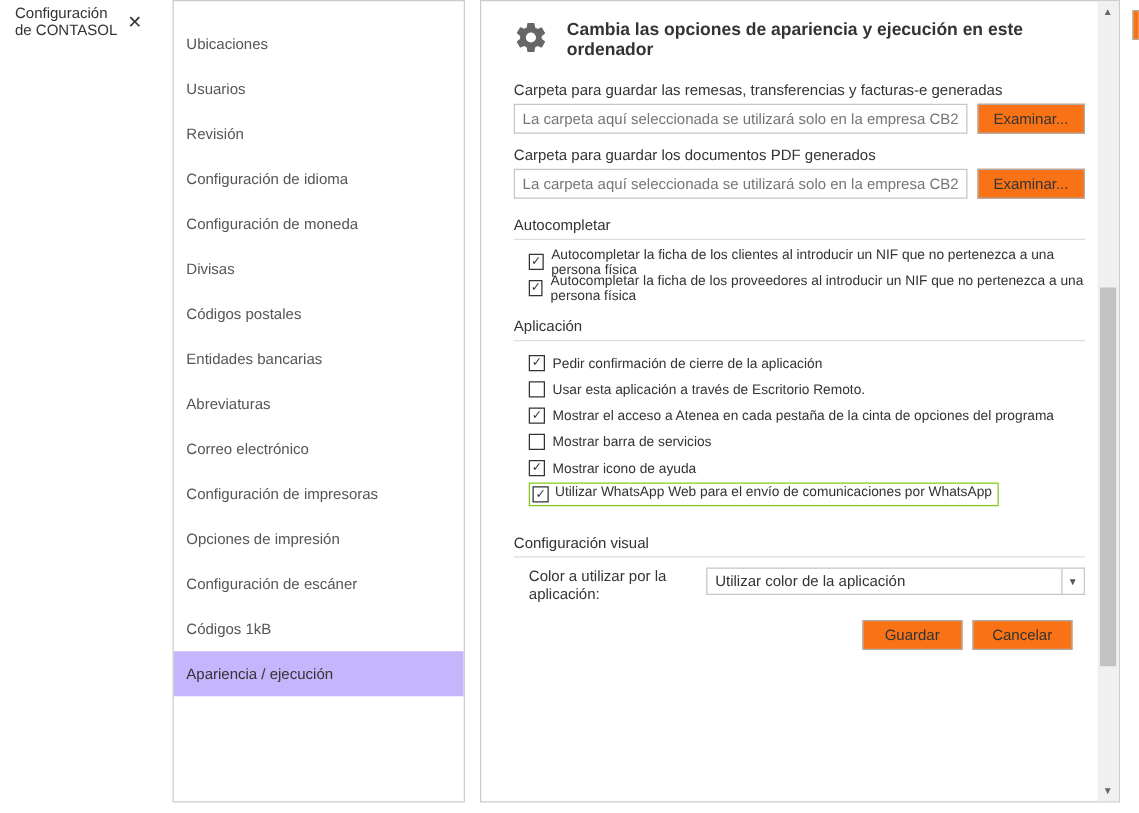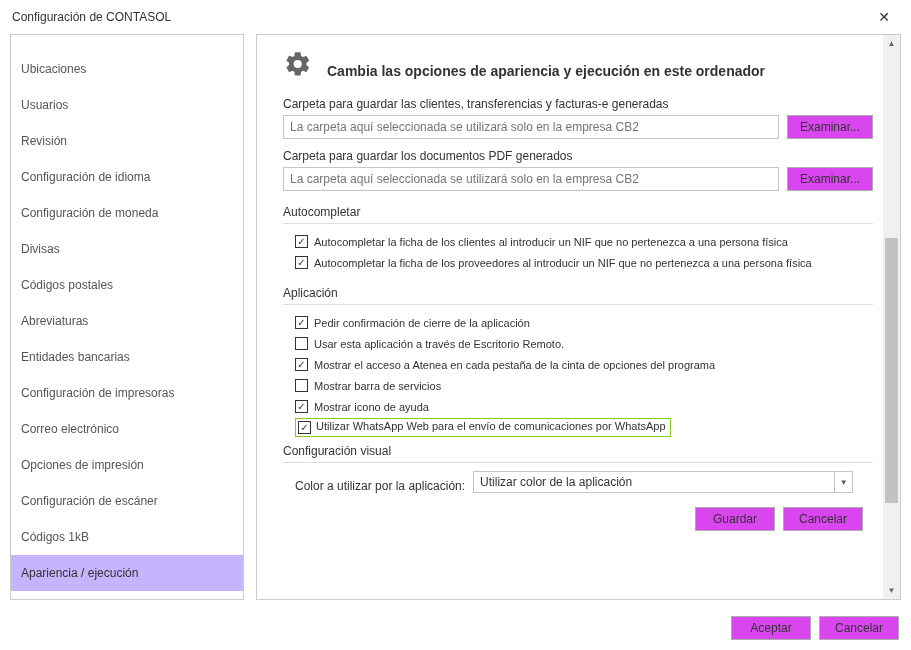--- a/index.html
+++ b/index.html
@@ -1,21 +1,20 @@
 <!DOCTYPE html>
 <html><head>
 <meta charset="utf-8">
 <style>
   * { box-sizing: border-box; font-family: "Segoe UI", Tahoma, sans-serif; }
   html, body { margin: 0; padding: 0; background: #fff; }
   .window {
     width: 911px;
     height: 650px;
     display: flex;
-    flex-direction: column;
     background: #fff;
     position: relative;
   }
   .titlebar {
     height: 34px;
     display: flex;
     align-items: center;
     padding: 0 12px;
     font-size: 12px;
     color: #333;
@@ -63,21 +62,21 @@
     display: flex;
     min-height: 0;
   }
   .content {
     flex: 1;
     padding: 14px 10px 10px 26px;
     overflow: hidden;
   }
   .header-row {
     display: flex;
-    align-items: flex-end;
+    align-items: flex-start;
     gap: 14px;
     margin-bottom: 18px;
   }
   .gear {
     width: 30px;
     height: 30px;
     display:flex; align-items:center; justify-content:center;
     color:#555;
   }
   .header-text {
@@ -108,21 +107,21 @@
     padding: 0 6px;
     font-size: 12px;
     color: #888;
     background: #fff;
     min-width: 0;
     max-width: 496px;
   }
   .btn {
     height: 24px;
     border: 1px solid #adadad;
-    background: #d946ef;
+    background: #f97316;
     font-size: 12px;
     color: #333;
     padding: 0 12px;
     cursor: pointer;
   }
   .chk-row {
     display: flex;
     align-items: center;
     gap: 6px;
     font-size: 11px;
@@ -146,21 +145,21 @@
     color: #333;
     font-size: 10px;
   }
   .highlight-box {
     border: 1px solid #84cc16;
     padding: 1px 4px 1px 1px;
     display: inline-flex;
   }
   .combo-row {
     display: flex;
-    align-items: flex-end;
+    align-items: flex-start;
     gap: 8px;
     margin: 8px 0 8px 12px;
     font-size: 12px;
     color: #333;
   }
   .combo {
     width: 380px;
     height: 22px;
     border: 1px solid #c5c5c5;
     display: flex;
@@ -249,30 +248,30 @@
       <div class="side-item">
           <span>Configuración de moneda</span>
         </div>
       <div class="side-item">
           <span>Divisas</span>
         </div>
       <div class="side-item">
           <span>Códigos postales</span>
         </div>
       <div class="side-item">
+          <span>Entidades bancarias</span>
+        </div>
+      <div class="side-item">
           <span>Abreviaturas</span>
         </div>
       <div class="side-item">
-          <span>Entidades bancarias</span>
+          <span>Correo electrónico</span>
         </div>
       <div class="side-item">
           <span>Configuración de impresoras</span>
-        </div>
-      <div class="side-item">
-          <span>Correo electrónico</span>
         </div>
       <div class="side-item">
           <span>Opciones de impresión</span>
         </div>
       <div class="side-item">
           <span>Configuración de escáner</span>
         </div>
       <div class="side-item">
           <span>Códigos 1kB</span>
         </div>
@@ -287,21 +286,21 @@
 
           <div class="header-row">
             <span class="gear">
               <svg width="28" height="28" viewBox="0 0 24 24" fill="#666">
                   <path d="M19.14,12.94a7,7,0,0,0,.05-.94,7,7,0,0,0-.05-.94l2.11-1.65a.5.5,0,0,0,.12-.64l-2-3.46a.5.5,0,0,0-.61-.22l-2.49,1a7,7,0,0,0-1.63-.94l-.38-2.65A.5.5,0,0,0,13.77,2H9.77a.5.5,0,0,0-.49.42L8.9,5.07a7,7,0,0,0-1.63.94l-2.49-1a.5.5,0,0,0-.61.22l-2,3.46a.5.5,0,0,0,.12.64L4.4,11a7,7,0,0,0-.05.94,7,7,0,0,0,.05.94L2.29,14.57a.5.5,0,0,0-.12.64l2,3.46a.5.5,0,0,0,.61.22l2.49-1a7,7,0,0,0,1.63.94l.38,2.65a.5.5,0,0,0,.49.42h4a.5.5,0,0,0,.49-.42l.38-2.65a7,7,0,0,0,1.63-.94l2.49,1a.5.5,0,0,0,.61-.22l2-3.46a.5.5,0,0,0-.12-.64ZM11.77,15.5A3.5,3.5,0,1,1,15.27,12,3.5,3.5,0,0,1,11.77,15.5Z"></path>
                 </svg>
             </span>
             <span class="header-text">Cambia las opciones de apariencia y ejecución en este ordenador</span>
           </div>
 
-          <div class="section-title">Carpeta para guardar las clientes, transferencias y facturas-e generadas</div>
+          <div class="section-title">Carpeta para guardar las remesas, transferencias y facturas-e generadas</div>
           <div class="field-row">
             <input class="long-input" type="text" placeholder="La carpeta aquí seleccionada se utilizará solo en la empresa CB2" style="">
             <button class="btn">Examinar...</button>
           </div>
 
           <div class="section-title">Carpeta para guardar los documentos PDF generados</div>
           <div class="field-row">
             <input class="long-input" type="text" placeholder="La carpeta aquí seleccionada se utilizará solo en la empresa CB2" style="">
             <button class="btn">Examinar...</button>
           </div>
@@ -339,21 +338,21 @@
             <span class="chkbox checked"></span>
             <span>Mostrar icono de ayuda</span>
           </div>
           <div class="chk-row" style="margin-left:12px">
             <span class="highlight-box">
               <span class="chkbox checked" style="margin:1px 5px 1px 1px"></span>
               <span>Utilizar WhatsApp Web para el envío de comunicaciones por WhatsApp</span>
             </span>
           </div>
 
-          <div class="section-title" style="margin-top:7px">Configuración visual</div>
+          <div class="section-title" style="margin-top:22px">Configuración visual</div>
           <hr class="divider">
           <div class="combo-row">
             <span>Color a utilizar por la aplicación:</span>
             <div class="combo">
               <span>Utilizar color de la aplicación</span>
               <span class="arrow">▼</span>
             </div>
           </div>
 
           <div class="btn-row pane-footer">

